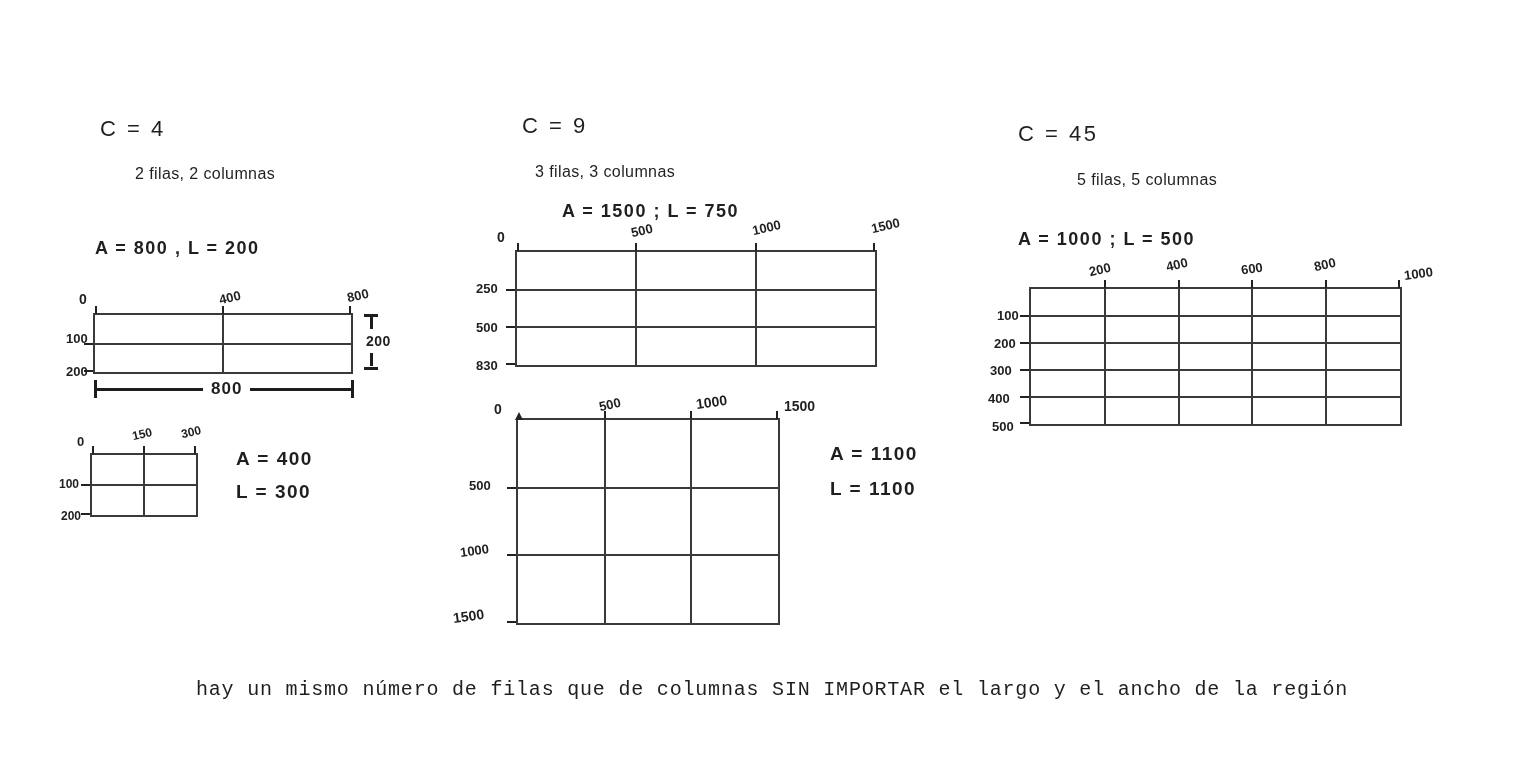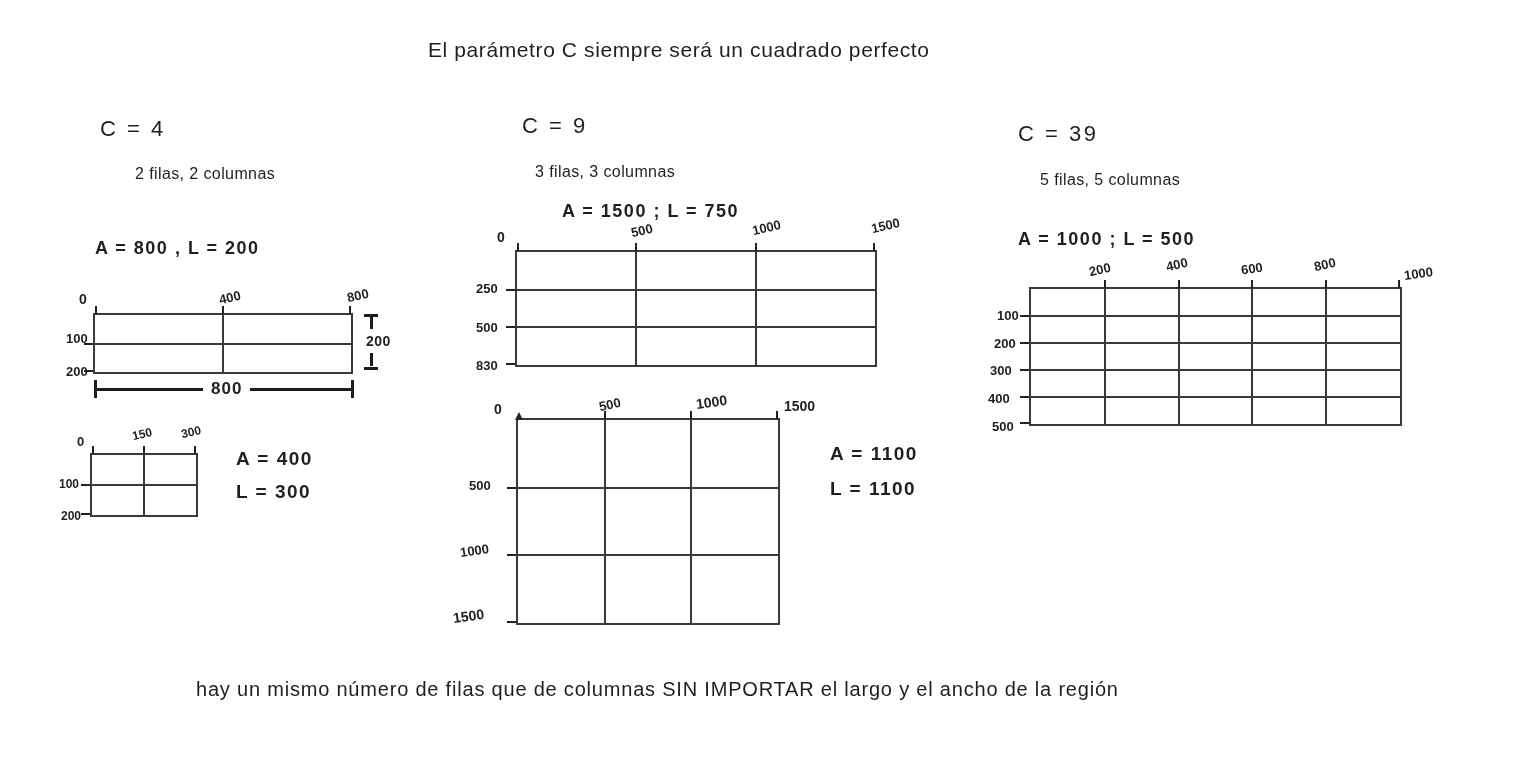--- a/index.html
+++ b/index.html
@@ -37,21 +37,20 @@
     position:absolute; width:0; height:0;
     border-left:4px solid transparent; border-right:4px solid transparent;
     border-bottom:8px solid #222;
   }
 </style>
 </head>
 <body>
 
 <div class="canvas">
 
-  <div class="txt title" style="left:428px; top:38px;">El parámetro C siempre será un cuadrado perfecto</div>
 
   <div class="txt heading" style="left:100px; top:116px;">C = 4</div>
   <div class="txt sub" style="left:135px; top:165px;">2 filas, 2 columnas</div>
   <div class="txt params" style="left:95px; top:238px;">A = 800 ,   L = 200</div>
 
   <div class="grid" style="left:93px; top:313px; width:260px; height:61px;">
     <div class="gl-v" style="left:calc(50% - 1px);"></div>
     <div class="gl-h" style="top:calc(50% - 1px);"></div>
     <div class="tick-x" style="left:0;"></div>
     <div class="tick-x" style="left:calc(50% - 1px);"></div>
@@ -138,22 +137,22 @@
   <span class="num" style="left:494px; top:401px; font-size:14px;">0</span>
   <span class="num rot" style="left:599px; top:397px;">500</span>
   <span class="num rot8" style="left:696px; top:394px; font-size:14px;">1000</span>
   <span class="num" style="left:784px; top:398px; font-size:14px;">1500</span>
   <span class="num" style="left:469px; top:478px;">500</span>
   <span class="num rot8" style="left:460px; top:543px;">1000</span>
   <span class="num rot8" style="left:453px; top:608px; font-size:14px;">1500</span>
   <div class="txt ann" style="left:830px; top:443px;">A = 1100</div>
   <div class="txt ann" style="left:830px; top:478px;">L = 1100</div>
 
-  <div class="txt heading" style="left:1018px; top:121px;">C = 39</div>
-  <div class="txt sub" style="left:1040px; top:171px;">5 filas, 5 columnas</div>
+  <div class="txt heading" style="left:1018px; top:121px;">C = 45</div>
+  <div class="txt sub" style="left:1077px; top:171px;">5 filas, 5 columnas</div>
   <div class="txt params" style="left:1018px; top:229px;">A = 1000   ;   L = 500</div>
 
   <div class="grid" style="left:1029px; top:287px; width:373px; height:139px;">
     <div class="gl-v" style="left:calc(20% - 1px);"></div>
     <div class="gl-v" style="left:calc(40% - 1px);"></div>
     <div class="gl-v" style="left:calc(60% - 1px);"></div>
     <div class="gl-v" style="left:calc(80% - 1px);"></div>
     <div class="gl-h" style="top:calc(20% - 1px);"></div>
     <div class="gl-h" style="top:calc(40% - 1px);"></div>
     <div class="gl-h" style="top:calc(60% - 1px);"></div>
@@ -173,15 +172,15 @@
   <span class="num rot" style="left:1166px; top:257px;">400</span>
   <span class="num rot8" style="left:1241px; top:261px;">600</span>
   <span class="num rot" style="left:1314px; top:257px;">800</span>
   <span class="num rot8" style="left:1404px; top:266px;">1000</span>
   <span class="num" style="left:997px; top:308px;">100</span>
   <span class="num" style="left:994px; top:336px;">200</span>
   <span class="num" style="left:990px; top:363px;">300</span>
   <span class="num" style="left:988px; top:391px;">400</span>
   <span class="num" style="left:992px; top:419px;">500</span>
 
-  <div class="txt footer-line" style="left:196px; top:678px;">hay un mismo número de filas que de columnas SIN IMPORTAR el largo y el ancho de la región</div>
+  <div class="txt footer-line" style="left:196px; top:678px;font-family:Liberation Mono, monospace;">hay un mismo número de filas que de columnas SIN IMPORTAR el largo y el ancho de la región</div>
 
 </div>
 
 </body></html>

